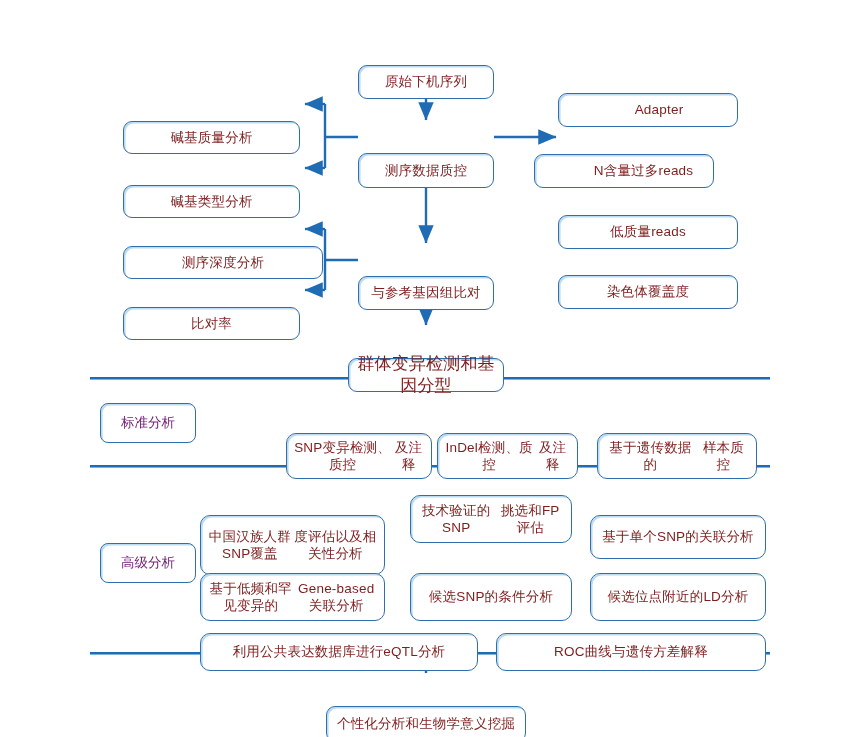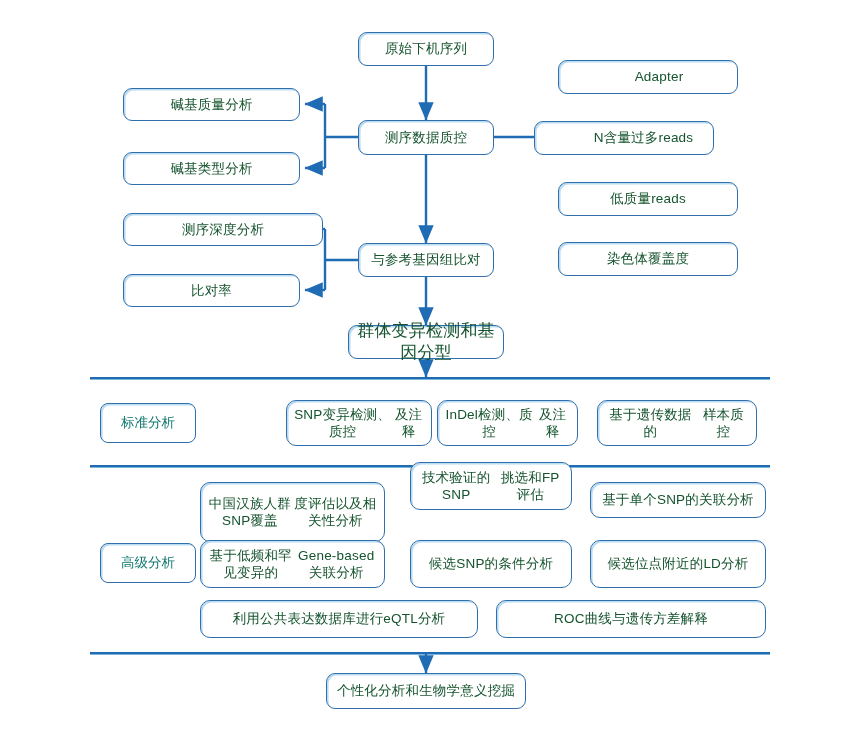--- a/index.html
+++ b/index.html
@@ -18,40 +18,41 @@
   .node{
     position:absolute;
     box-sizing:border-box;
     display:flex;align-items:center;justify-content:center;
     text-align:center;
     background:#ffffff;
     border:1.2px solid #2f6fad;
     border-radius:9px;
     font-size:13.5px;
     line-height:1.28;
-    color:#14532d;
+    color:#7f1d1d;
     letter-spacing:.2px;
     padding:2px 6px;
     
     box-shadow:inset 1.6px 1.6px 0 0 #bcdcf2, inset -0.5px -0.5px 0 0 #ffffff;
     z-index:3;
+    margin-top:33px;
   }
   .node.tall{border-radius:10px;}
   .node .l2{display:block;}
 
   
   .chip{
     position:absolute;
     box-sizing:border-box;
     display:flex;align-items:center;justify-content:center;
     background:#ffffff;
     border:1.2px solid #2f6fad;
     border-radius:8px;
     font-size:13.5px;
-    color:#0f766e;
+    color:#701a75;
     box-shadow:inset 1.6px 1.6px 0 0 #bcdcf2;
     z-index:3;
   }
 
   
   #wires{position:absolute;left:0;top:0;width:850px;height:737px;z-index:2;}
 
   
   .rule{
     position:absolute;
@@ -146,21 +147,21 @@
   <div class="node tall" style="left:200px;top:482px;width:185px;height:60px;">
     <span>中国汉族人群SNP覆盖</span>
       <br>
     <span class="l2">度评估以及相关性分析</span>
   </div>
   <div class="node tall" style="left:410px;top:462px;width:162px;height:48px;">
     <span>技术验证的SNP</span>
       <br>
     <span class="l2">挑选和FP评估</span>
   </div>
-  <div class="node tall" style="left:590px;top:482px;width:176px;height:36px;">
+  <div class="node tall" style="left:590px;top:482px;width:176px;height:44px;">
     <span>基于单个SNP的</span>
       <br>
     <span class="l2">关联分析</span>
   </div>
 
   <div class="node tall" style="left:200px;top:540px;width:185px;height:48px;">
     <span>基于低频和罕见变异的</span>
       <br>
     <span class="l2">Gene-based关联分析</span>
   </div>

